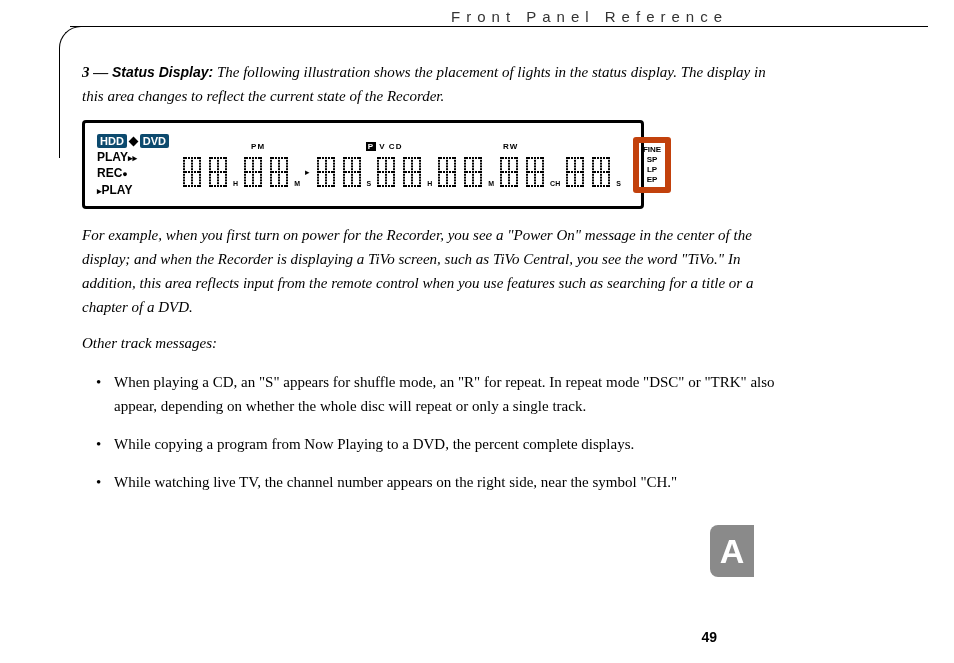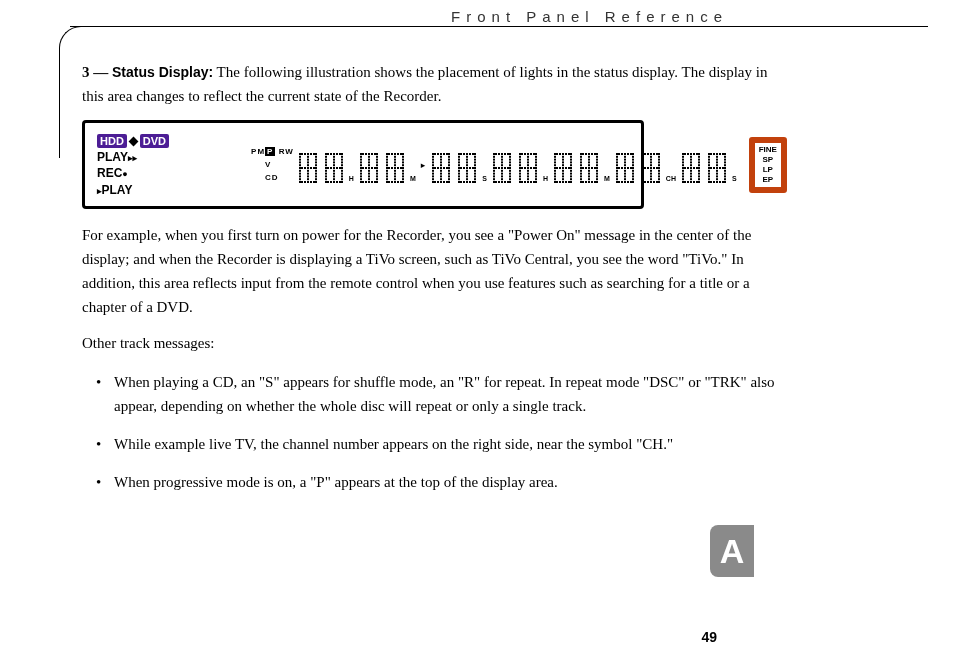--- a/index.html
+++ b/index.html
@@ -55,21 +55,21 @@
   }
   .content {
     position: absolute;
     left: 82px;
     top: 60px;
     width: 700px;
     font-size: 15px;
     line-height: 1.6;
     color: #000;
   }
-  .content p { margin: 0 0 12px 0; }
+  .content p { margin: 0 0 12px 0; font-style: italic; }
   .content .lead .num { font-weight: bold; }
   .content .lead .dash { font-weight: bold; }
   .content .lead .label { font-weight: bold; font-family: Arial, Helvetica, sans-serif; font-size: 14px; }
   .status-box {
     margin: 6px 0 14px 0;
     width: 532px;
     border: 3px solid #000;
     border-radius: 4px;
     padding: 10px 12px 8px 12px;
     display: flex;
@@ -81,40 +81,40 @@
     font-size: 12px;
     font-weight: bold;
     line-height: 1.35;
   }
   .left-labels .hdd-dvd {
     display: inline-flex;
     align-items: center;
   }
   .pill {
     display: inline-block;
-    background: #4c1d95;
+    background: #0c4a6e;
     color: #fff;
     padding: 0 3px;
     border-radius: 2px;
     font-size: 11px;
     line-height: 14px;
   }
   .diamond {
     display: inline-block;
     width: 7px; height: 7px;
     background: #000;
     transform: rotate(45deg);
     margin: 0 3px;
     vertical-align: middle;
   }
   .play-tri { font-size: 9px; }
   .center-display {
     flex: 1;
     display: flex;
-    flex-direction: row;
+    flex-direction: column;
     gap: 1px;
   }
   .top-row {
     display: flex;
     justify-content: space-between;
     font-family: Arial, Helvetica, sans-serif;
     font-size: 8px;
     font-weight: bold;
     letter-spacing: 1px;
     padding: 0 2px 0 70px;
@@ -980,20 +980,20 @@
         <div>LP</div>
         <div>EP</div>
       </div>
     </div>
 
     <p>For example, when you first turn on power for the Recorder, you see a "Power On" message in the center of the display; and when the Recorder is displaying a TiVo screen, such as TiVo Central, you see the word "TiVo." In addition, this area reflects input from the remote control when you use features such as searching for a title or a chapter of a DVD.</p>
     <p>Other track messages:</p>
 
     <ul class="bullets">
       <li>When playing a CD, an "S" appears for shuffle mode, an "R" for repeat. In repeat mode "DSC" or "TRK" also appear, depending on whether the whole disc will repeat or only a single track.</li>
-      <li>While example live TV, the channel number appears on the right side, near the symbol "CH."</li>
-      <li>When progressive mode is on, a "P" appears at the top of the display area.</li>
+      <li>While copying a program from Now Playing to a DVD, the percent complete displays.</li>
+      <li>While watching live TV, the channel number appears on the right side, near the symbol "CH."</li>
     </ul>
   </div>
 
   <div class="side-tab">A</div>
   <div class="page-num">49</div>
 </div>
 
 </body></html>

